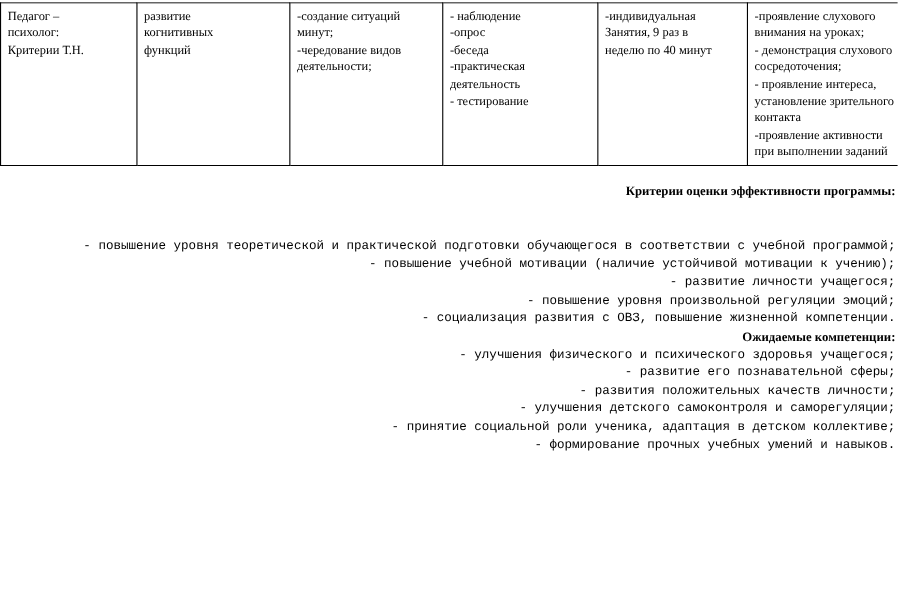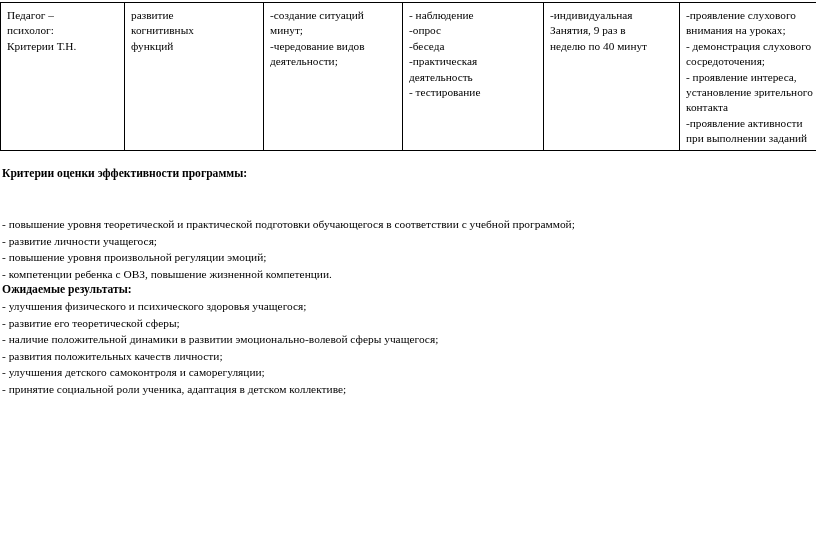--- a/index.html
+++ b/index.html
@@ -57,36 +57,38 @@
     display: block;
     white-space: nowrap;
   }
 
   
   .body-text {
     position: absolute;
     left: 2px;
     top: 166px;
     width: 812px;
+    text-align: right;
   }
   .section-heading {
     font-size: 11.6px;
     font-weight: bold;
     line-height: 16px;
     margin: 0;
     white-space: nowrap;
   }
   .spacer-gap {
     height: 34px;
   }
   .text-line {
     font-size: 11.4px;
     line-height: 16.5px;
     margin: 0;
     white-space: nowrap;
+    font-family: Liberation Mono, monospace;
   }
   .list-block {
     margin: 0;
     padding: 0;
   }
 </style>
 </head>
 <body>
 
 <div class="page">
@@ -149,31 +151,32 @@
   </div>
 
   <div class="body-text">
 
     <p class="section-heading">Критерии оценки эффективности программы:</p>
 
     <div class="spacer-gap"></div>
 
     <div class="list-block">
       <p class="text-line">- повышение уровня теоретической и практической подготовки обучающегося в соответствии с учебной программой;</p>
+      <p class="text-line">- повышение учебной мотивации (наличие устойчивой мотивации к учению);</p>
       <p class="text-line">- развитие личности учащегося;</p>
       <p class="text-line">- повышение уровня произвольной регуляции эмоций;</p>
-      <p class="text-line">- компетенции ребенка с ОВЗ, повышение жизненной компетенции.</p>
+      <p class="text-line">- социализация развития с ОВЗ, повышение жизненной компетенции.</p>
     </div>
 
-    <p class="section-heading">Ожидаемые результаты:</p>
+    <p class="section-heading">Ожидаемые компетенции:</p>
 
     <div class="list-block">
       <p class="text-line">- улучшения физического и психического здоровья учащегося;</p>
-      <p class="text-line">- развитие его теоретической сферы;</p>
-      <p class="text-line">- наличие положительной динамики в развитии эмоционально-волевой сферы учащегося;</p>
+      <p class="text-line">- развитие его познавательной сферы;</p>
       <p class="text-line">- развития положительных качеств личности;</p>
       <p class="text-line">- улучшения детского самоконтроля и саморегуляции;</p>
       <p class="text-line">- принятие социальной роли ученика, адаптация в детском коллективе;</p>
+      <p class="text-line">- формирование прочных учебных умений и навыков.</p>
     </div>
 
   </div>
 
 </div>
 
 </body></html>

